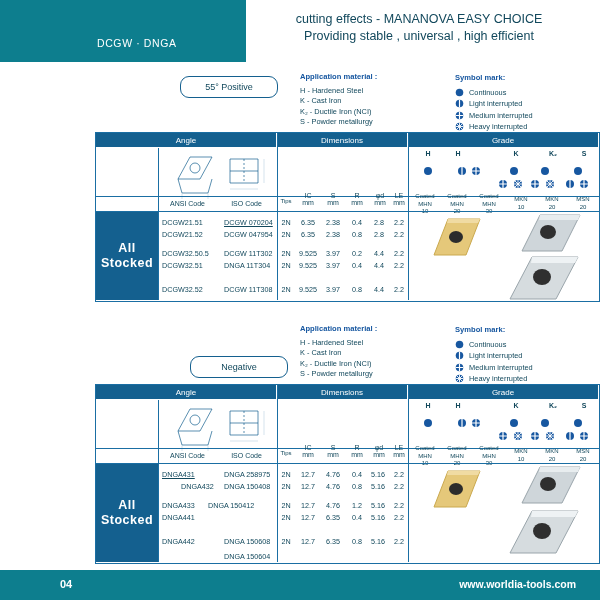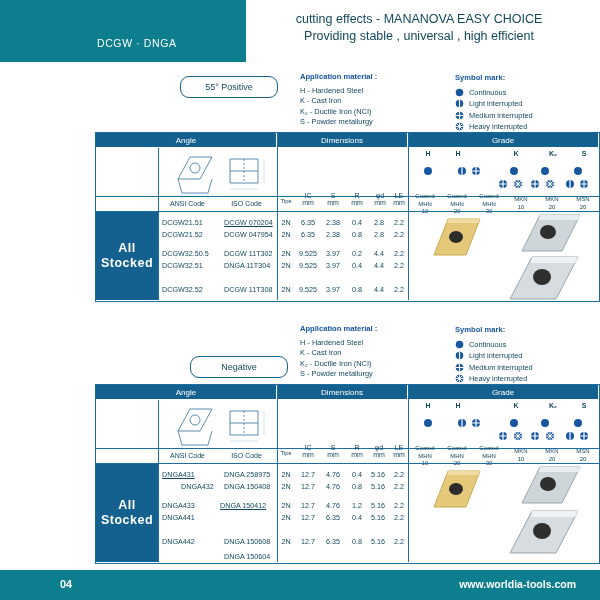--- a/index.html
+++ b/index.html
@@ -464,21 +464,21 @@
       <span class="ansi" style="left:128px;width:60px;">DNGA 150408</span>
       <span style="left:181px;width:18px;">2N</span>
       <span style="left:200px;width:24px;">12.7</span>
       <span style="left:225px;width:24px;">4.76</span>
       <span style="left:250px;width:22px;">0.8</span>
       <span style="left:270px;width:24px;">5.16</span>
       <span style="left:294px;width:18px;">2.2</span>
     </div>
     <div class="datarow" style="left:0;top:116px;width:503px;">
       <span class="ansi" style="left:66px;width:60px;">DNGA433</span>
-      <span class="ansi" style="left:124px;width:84px;text-decoration:underline;">DNGA 150412</span>
+      <span class="ansi" style="left:112px;width:84px;">DNGA 150412</span>
       <span style="left:181px;width:18px;">2N</span>
       <span style="left:200px;width:24px;">12.7</span>
       <span style="left:225px;width:24px;">4.76</span>
       <span style="left:250px;width:22px;">1.2</span>
       <span style="left:270px;width:24px;">5.16</span>
       <span style="left:294px;width:18px;">2.2</span>
     </div>
     <div class="datarow" style="left:0;top:128px;width:503px;">
       <span class="ansi" style="left:66px;width:60px;">DNGA441</span>
       <span class="ansi" style="left:128px;width:60px;margin-top:39px;">DNGA 150604</span>

